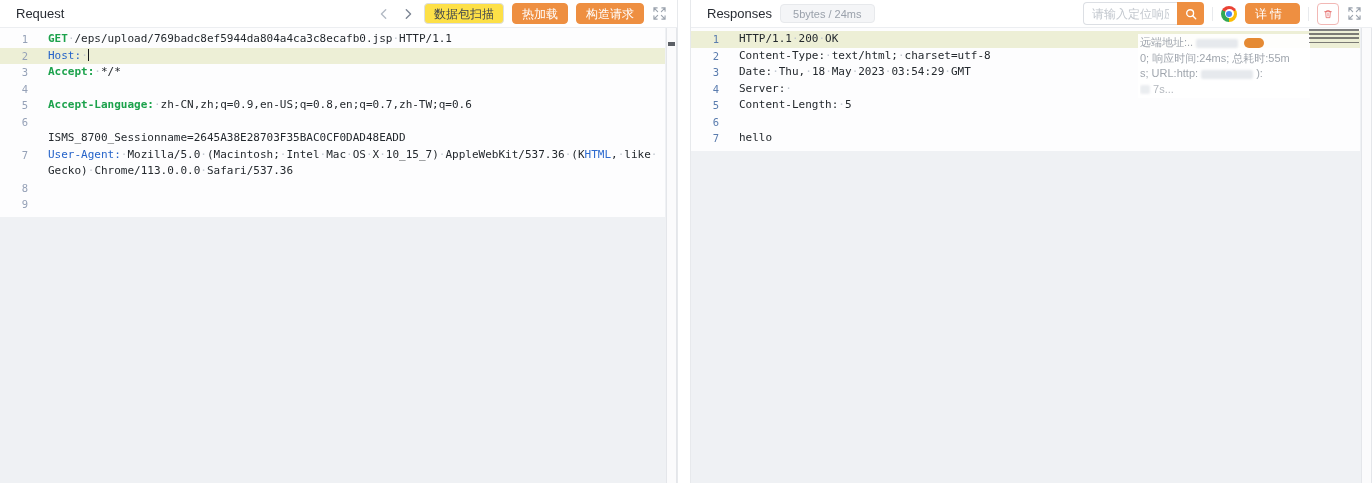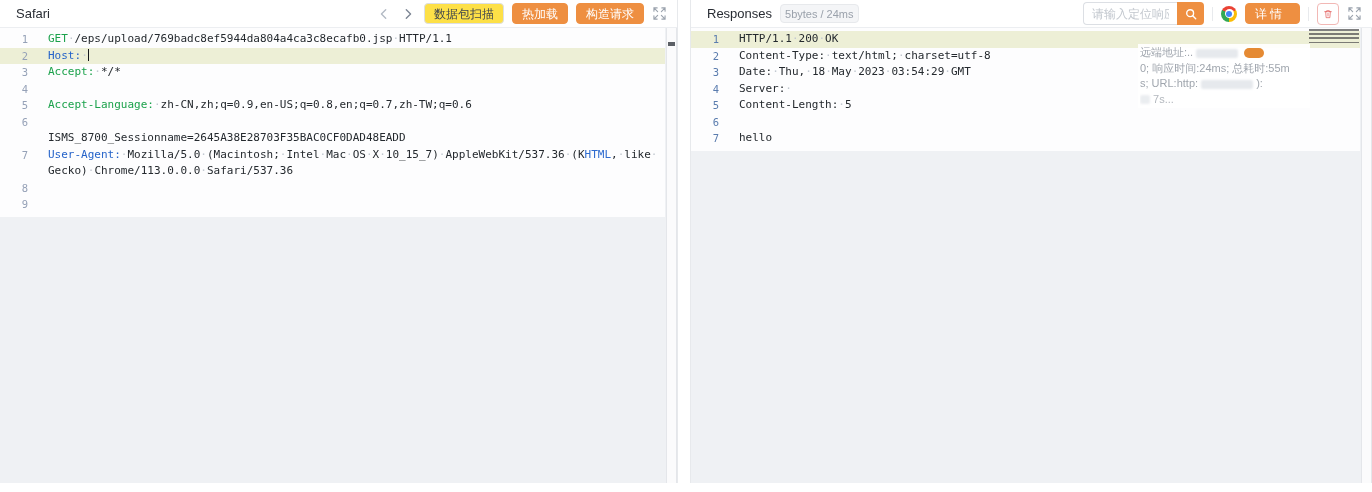--- a/index.html
+++ b/index.html
@@ -23,21 +23,21 @@
          padding:0 10px 0 16px;border-bottom:1px solid #eceef1;background:#fff}
   .ptitle{font-size:13px;font-weight:500;color:#282c33}
   .spacer{flex:1}
   .chev{width:16px;height:16px;display:flex;align-items:center;justify-content:center;cursor:pointer}
   .btn{height:21px;display:inline-flex;align-items:center;font-size:12px;border-radius:4px;
        padding:0 9px;cursor:pointer;white-space:nowrap;line-height:1}
   .btn-outline{background:#fde047;border:1px solid #dcdfe4;color:#41464d}
   .btn-primary{background:var(--accent-orange);border:1px solid var(--accent-orange);color:#fff}
   .btn-detail{letter-spacing:3px;padding-right:14px}
   .badge{height:19px;display:inline-flex;align-items:center;background:#f4f5f7;border:1px solid #e7e9ec;
-         border-radius:4px;color:#9aa1ab;font-size:11px;padding:0 4px;white-space:nowrap}
+         border-radius:4px;color:#9aa1ab;font-size:11px;padding:0 12px;white-space:nowrap}
   .vdiv{width:1px;height:14px;background:#e8eaed}
   .expand-ic{width:15px;height:15px;display:flex;align-items:center;justify-content:center;cursor:pointer}
 
   
   .search{display:flex;align-items:stretch}
   .search input{width:94px;height:23px;border:1px solid #dcdfe4;border-right:none;border-radius:4px 0 0 4px;
                 padding:0 8px;font-size:12px;color:#333;outline:none;font-family:"Liberation Sans",sans-serif}
   .search input::placeholder{color:#c2c7ce}
   .search-btn{width:27px;height:23px;background:var(--accent-orange);border:none;border-radius:0 4px 4px 0;
               display:flex;align-items:center;justify-content:center;cursor:pointer}
@@ -52,50 +52,50 @@
 
   
   .editor{position:relative;flex:1;background:var(--editor-bg);overflow:hidden}
   .content{background:#fdfdfe;padding:3px 0 4px 0;margin-right:12px}
   .row{display:flex;min-height:16.5px;line-height:16.5px}
   .row.active{background:var(--active-line-bg)}
   .ln{flex:0 0 46px;width:46px;text-align:right;padding-right:18px;
       font:10.5px/16.5px "DejaVu Sans Mono",monospace;color:#95a1b7;user-select:none}
   .panel-right .ln{color:#5a7cae}
   .code{white-space:pre;font:11px/16.5px "DejaVu Sans Mono",monospace;color:#24292e;padding-left:2px}
-  .tok-green{color:var(--key-green);font-weight:normal}
+  .tok-green{color:var(--key-green);font-weight:bold}
   .tok-blue{color:var(--key-blue);font-weight:normal}
   .tok-blue2{color:#2e6bcf}
   .w{color:#c3c9d1}
   .caret{display:inline-block;width:1.5px;height:12px;background:#15181c;vertical-align:-2px}
 
   
   .sb-track{position:absolute;top:0;right:0;bottom:0;width:11px;background:#fbfbfc;
             border-left:1px solid #e4e6ea;border-right:1px solid #e4e6ea;z-index:2}
   .sb-thumb{position:absolute;top:14px;left:1px;right:1px;height:4px;background:#5c6066;cursor:grab}
 
   
-  .meta{position:absolute;top:16px;right:62px;width:172px;background:rgba(255,255,255,.93);
+  .meta{position:absolute;top:6px;right:62px;width:172px;background:rgba(255,255,255,.93);
         font-size:11px;line-height:15.5px;color:#a0a6ae;padding:1px 2px;z-index:3}
   .meta-row{white-space:nowrap;overflow:hidden}
   .blur{display:inline-block;height:9px;background:#e6e9ed;border-radius:2px;filter:blur(1px);vertical-align:middle}
   .b1{width:42px}.b2{width:52px}.b3{width:10px}
   .pill{display:inline-block;width:20px;height:10px;background:#e58a33;border-radius:5px;vertical-align:middle;margin-left:3px}
   .dim{filter:blur(.5px);opacity:.8}
   .note{position:absolute;top:1px;right:13px;width:50px;height:17px;z-index:3;opacity:.75;filter:blur(.4px);
         background:repeating-linear-gradient(to bottom,#555 0 1.6px,transparent 1.6px 4.2px)}
 </style>
 </head>
 <body>
 
 <div class="app">
 
   <div class="panel panel-left">
     <div class="phead">
-      <span class="ptitle">Safari</span>
+      <span class="ptitle">Request</span>
       <span class="spacer"></span>
       <span class="chev">
         <svg width="12" height="12" viewBox="0 0 14 14">
             <polyline points="9,2 4,7 9,12" fill="none" stroke="#b3bac4" stroke-width="1.6" stroke-linecap="round" stroke-linejoin="round"></polyline>
           </svg>
       </span>
       <span class="chev">
         <svg width="12" height="12" viewBox="0 0 14 14">
             <polyline points="5,2 10,7 5,12" fill="none" stroke="#7d8694" stroke-width="1.6" stroke-linecap="round" stroke-linejoin="round"></polyline>
           </svg>

